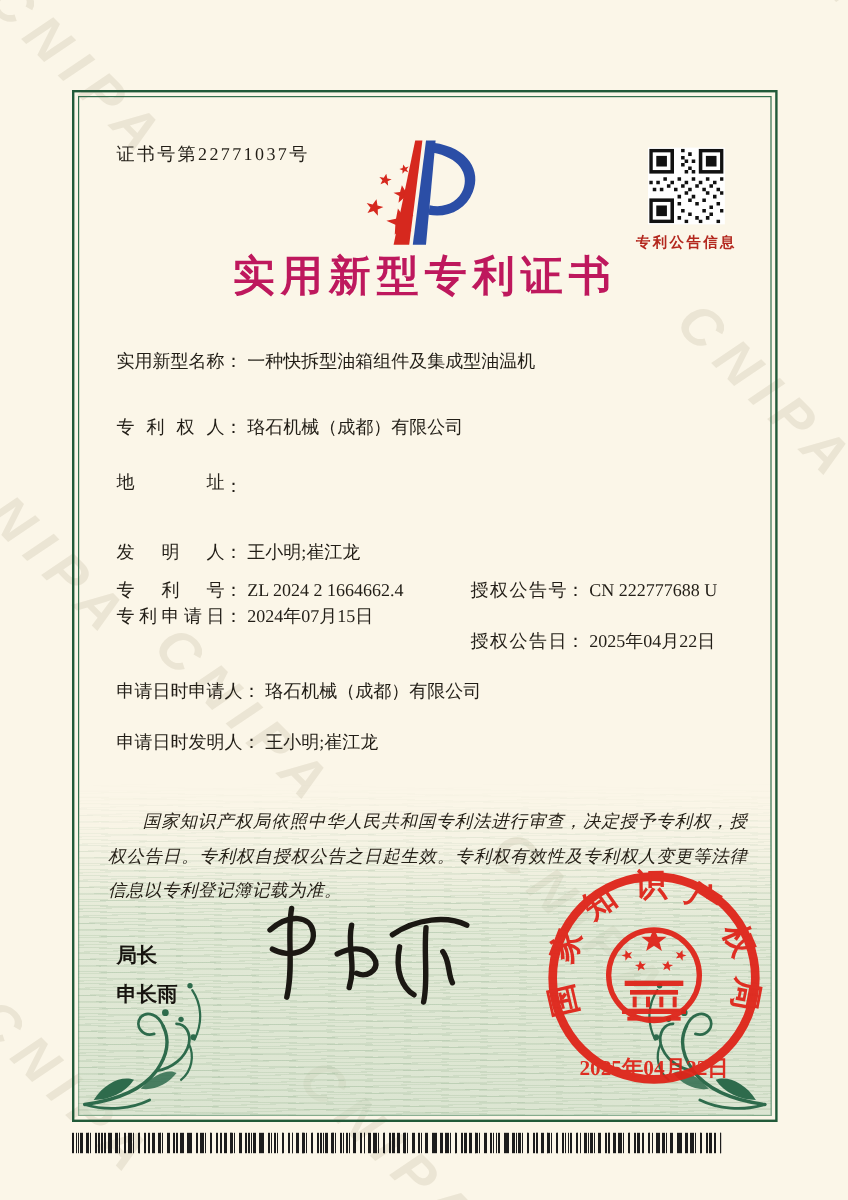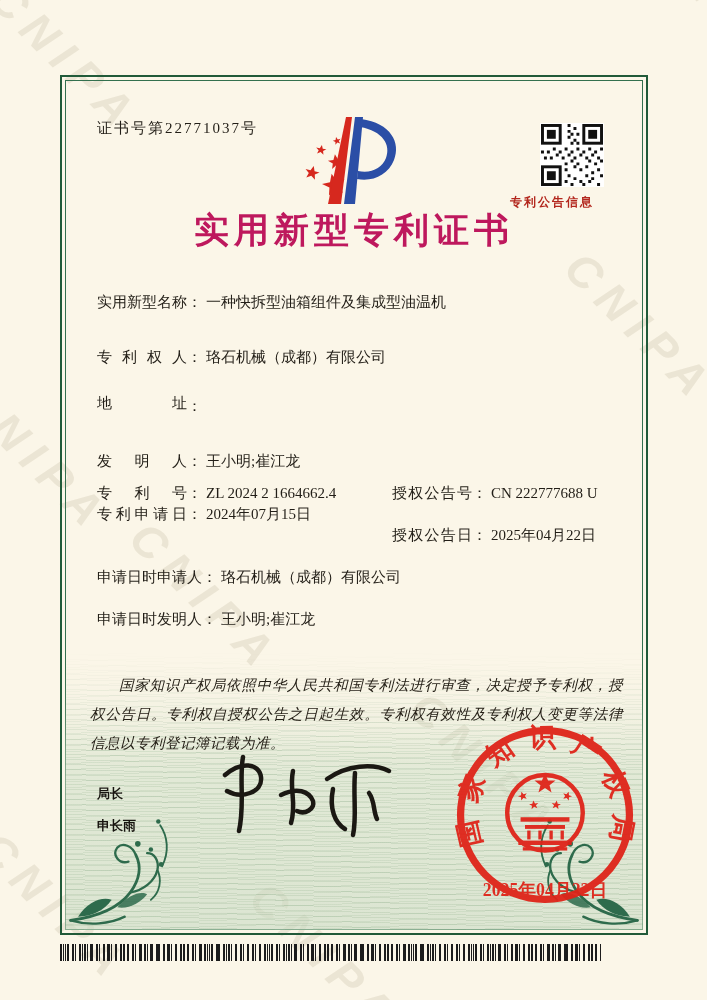--- a/index.html
+++ b/index.html
@@ -22,40 +22,40 @@
       repeating-linear-gradient(1.5deg, rgba(105,150,108,.16) 0 1px, rgba(0,0,0,0) 1px 5px),
       repeating-linear-gradient(-2deg, rgba(105,150,108,.13) 0 1px, rgba(0,0,0,0) 1px 6px),
       linear-gradient(to bottom, rgba(212,226,206,0), rgba(205,222,199,.55) 45%, rgba(199,218,194,.6));
     -webkit-mask-image:linear-gradient(to bottom, transparent, #000 100px);
             mask-image:linear-gradient(to bottom, transparent, #000 100px);}
 
   .certno{position:absolute;left:35px;top:42px;font-size:15px;letter-spacing:2px;}
 
   .logo{position:absolute;left:229px;top:36px;}
   .qr{position:absolute;left:478px;top:46px;background:#fff;padding:1px;line-height:0;}
-  .qr-label{position:absolute;left:448px;top:117px;width:124px;text-align:left;
+  .qr-label{position:absolute;left:448px;top:117px;width:124px;text-align:center;
             font-size:12px;letter-spacing:2px;color:#b3271d;font-weight:bold;}
 
   .title{position:absolute;left:0;top:130px;width:100%;text-align:center;
          font-size:35px;font-weight:bold;letter-spacing:5px;color:#be185d;}
 
   .row{position:absolute;left:35px;display:flex;font-size:15px;line-height:20px;}
   .flabel{display:inline-block;}
   .j6{width:90px;text-align:justify;text-align-last:justify;-moz-text-align-last:justify;}
   .j5r{width:80px;text-align:justify;text-align-last:justify;-moz-text-align-last:justify;}
   .fcolon{display:inline-block;margin-right:4px;}
   .fvalue{display:inline-block;}
   .wrapval{width:424px;line-height:27px;}
   .col2{left:330px;}
 
   .statement{position:absolute;left:28px;top:594px;width:533px;font-size:14.5px;
              font-style:italic;line-height:29px;text-indent:2em;letter-spacing:.5px;
              text-align:justify;color:#262118;}
 
-  .director{position:absolute;left:35px;font-size:13px;font-weight:600;
+  .director{position:absolute;left:35px;font-size:17px;font-weight:600;
             font-family:Liberation Mono, monospace;color:#17140f;}
   .sig{position:absolute;left:143px;top:668px;}
 
   .seal{position:absolute;left:383px;top:638px;opacity:.94;}
   .seal text{font-family:"Liberation Serif","DejaVu Serif",serif;font-weight:bold;}
 
   .footer{position:absolute;left:0;top:828px;width:100%;text-align:center;
           font-size:12.5px;letter-spacing:1px;color:#2a261d;}
 
   .orn{position:absolute;bottom:3px;line-height:0;}

